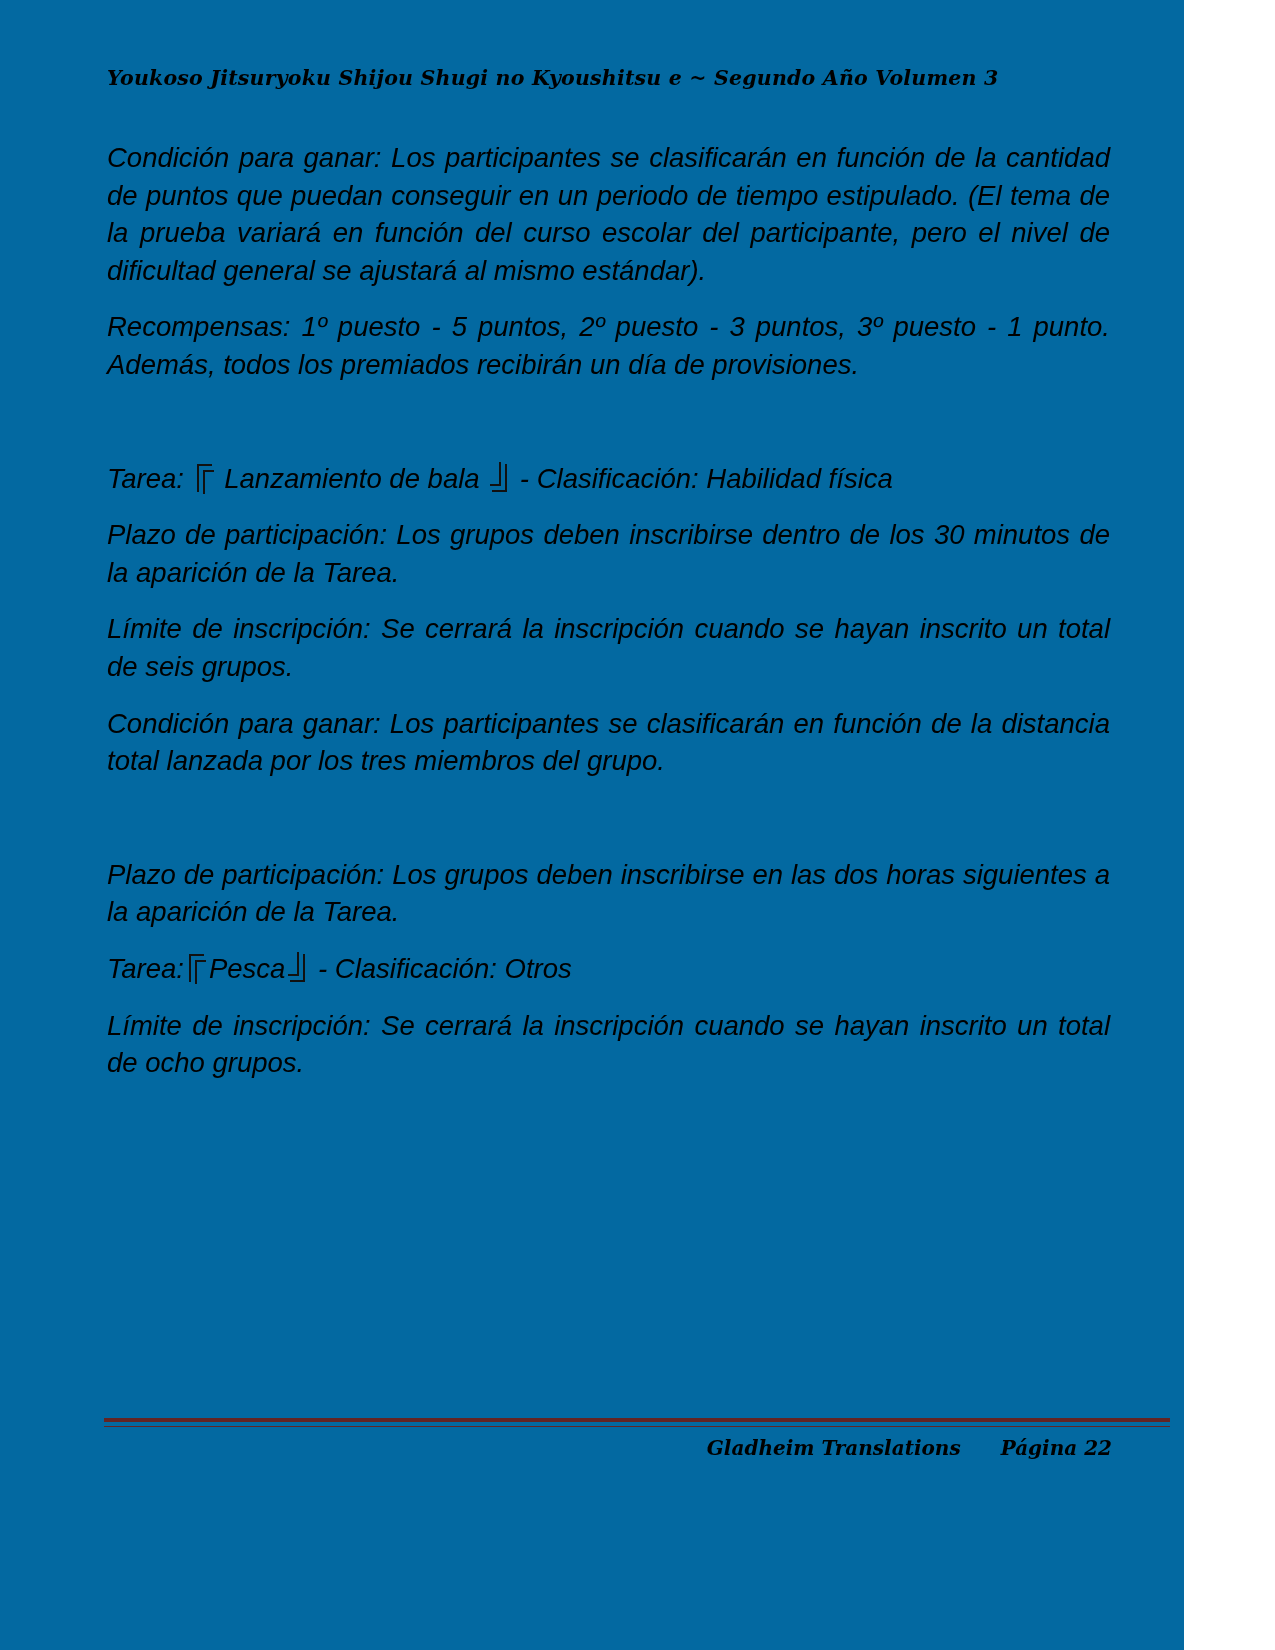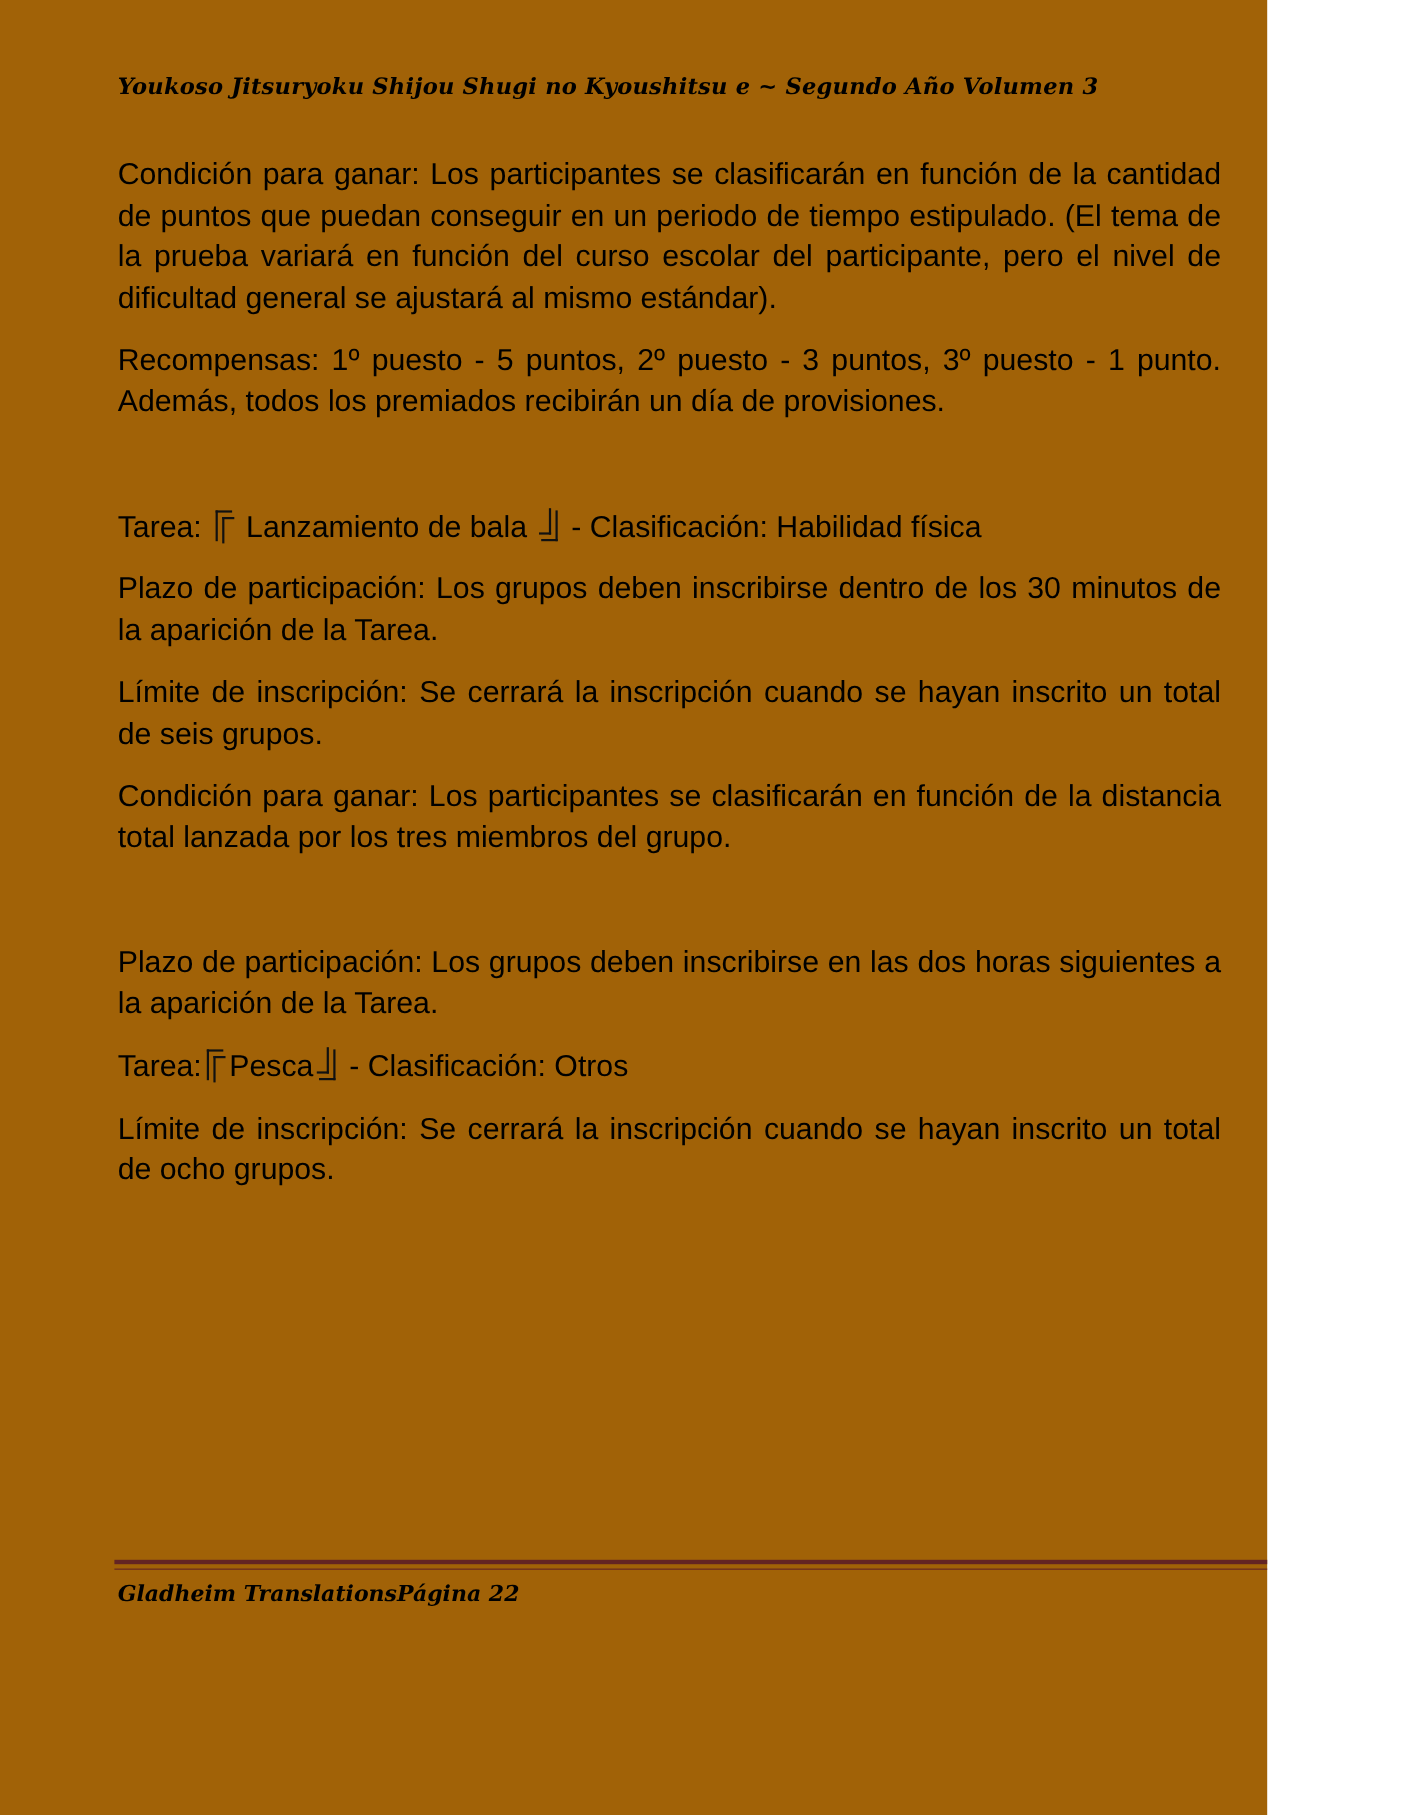--- a/index.html
+++ b/index.html
@@ -1,23 +1,24 @@
 <!DOCTYPE html>
 <html><head>
 <meta charset="utf-8">
 <style>
   html, body { margin: 0; padding: 0; background: #ffffff; }
   .page {
     position: relative;
     width: 1152px;
     height: 1650px;
-    background: #a16207;
+    background: #0369a1;
     font-family: "Liberation Sans", sans-serif;
     color: #000000;
     overflow: hidden;
+    padding-left: 32px;
   }
 
   
   .header-title {
     position: absolute;
     top: 66px;
     left: 107px;
     right: 107px;
     font-family: "DejaVu Serif", serif;
     font-style: italic;
@@ -30,21 +31,21 @@
   
   .content {
     position: absolute;
     top: 139px;
     left: 107px;
     width: 1003px;
     font-size: 27.5px;
     line-height: 37.6px;
     text-align: justify;
   }
-  .content p { margin: 0 0 19px 0; }
+  .content p { margin: 0 0 19px 0; font-style: italic; }
   .gap { height: 57px; }
 
   
   .cjk {
     display: inline-block;
     width: 13px;
     height: 26px;
     position: relative;
     vertical-align: -4px;
     margin: 0 5px;
@@ -69,28 +70,29 @@
     left: 104px;
     width: 1066px;
   }
   .footer-rule {
     height: 4px;
     border-top: 4px solid #632423;
     border-bottom: 1px solid #632423;
   }
   .footer-row {
     display: flex;
-    justify-content: flex-start;
+    justify-content: flex-end;
     align-items: baseline;
     padding: 9px 58px 0 3px;
     font-family: "DejaVu Serif", serif;
     font-style: italic;
     font-weight: 700;
     font-size: 20px;
     white-space: nowrap;
+    gap: 40px;
   }
 </style>
 </head>
 <body>
 
 <div class="page">
 
   <div class="header-title">Youkoso Jitsuryoku Shijou Shugi no Kyoushitsu e ~ Segundo Año Volumen 3</div>
 
   <div class="content">

